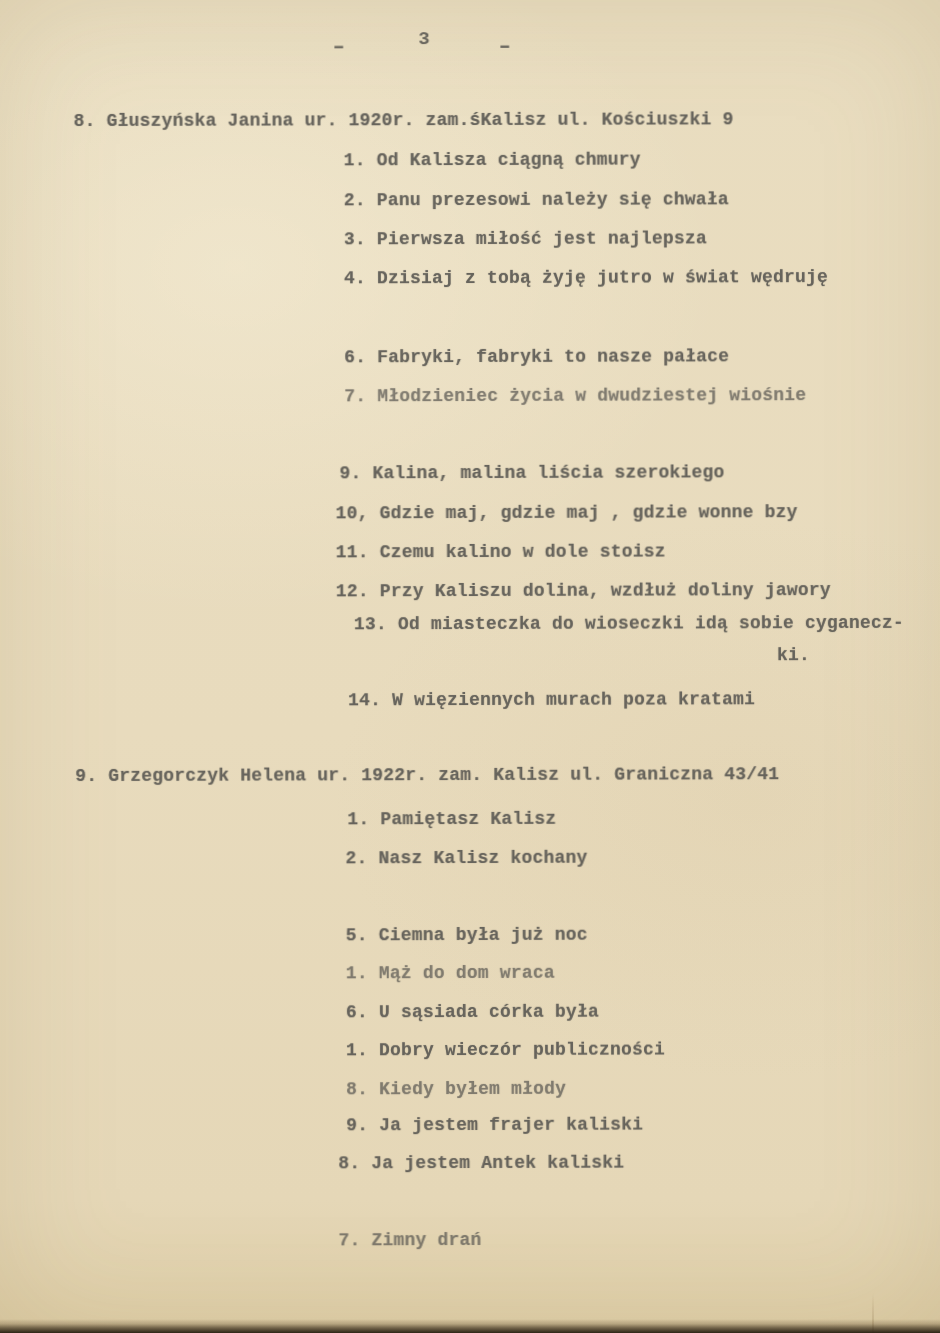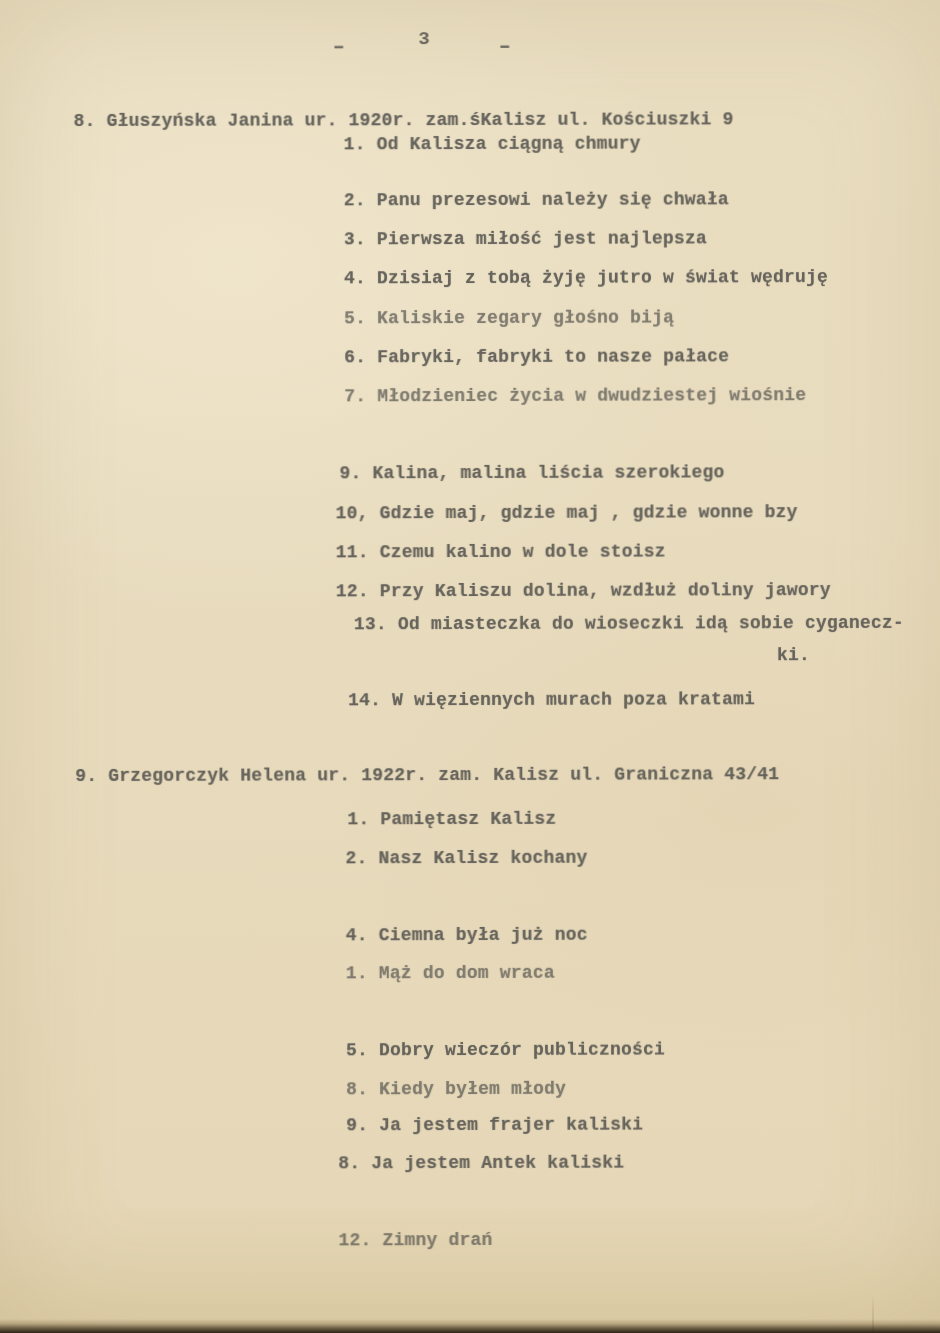--- a/index.html
+++ b/index.html
@@ -75,43 +75,43 @@
 <body>
 
 <div class="page">
   <div class="text-layer">
 
     <span class="dash" style="left:335px;top:36px">-</span>
     <span class="pagenum" style="left:420px;top:28px">3</span>
     <span class="dash" style="left:501px;top:36px">-</span>
 
     <div class="line" style="top:110px;left:75px">8. Głuszyńska Janina ur. 1920r. zam.śKalisz ul. Kościuszki 9</div>
-    <div class="line" style="top:134px;left:345px">1. Od Kalisza ciągną chmury</div>
+    <div class="line" style="top:150px;left:345px">1. Od Kalisza ciągną chmury</div>
     <div class="line" style="top:190px;left:345px">2. Panu prezesowi należy się chwała</div>
     <div class="line" style="top:229px;left:345px">3. Pierwsza miłość jest najlepsza</div>
     <div class="line" style="top:268px;left:345px">4. Dzisiaj z tobą żyję jutro w świat wędruję</div>
-    <div class="line faded" style="top:308px;left:345px">5. Kaliskie zegary głośno biją</div>
     <div class="line" style="top:347px;left:345px">6. Fabryki, fabryki to nasze pałace</div>
     <div class="line faded" style="top:386px;left:345px">7. Młodzieniec życia w dwudziestej wiośnie</div>
     <div class="line" style="top:463px;left:340px">9. Kalina, malina liścia szerokiego</div>
     <div class="line" style="top:503px;left:336px">10, Gdzie maj, gdzie maj , gdzie wonne bzy</div>
     <div class="line" style="top:542px;left:336px">11. Czemu kalino w dole stoisz</div>
     <div class="line" style="top:581px;left:336px">12. Przy Kaliszu dolina, wzdłuż doliny jawory</div>
     <div class="line" style="top:614px;left:354px">13. Od miasteczka do wioseczki idą sobie cyganecz-</div>
     <div class="line" style="top:646px;left:777px">ki.</div>
     <div class="line" style="top:690px;left:348px">14. W więziennych murach poza kratami</div>
 
     <div class="line" style="top:765px;left:75px">9. Grzegorczyk Helena ur. 1922r. zam. Kalisz ul. Graniczna 43/41</div>
     <div class="line" style="top:809px;left:347px">1. Pamiętasz Kalisz</div>
     <div class="line" style="top:848px;left:345px">2. Nasz Kalisz kochany</div>
-    <div class="line" style="top:925px;left:345px">4. Ciemna była już noc</div>
+    <div class="line" style="top:925px;left:345px">5. Ciemna była już noc</div>
     <div class="line faded" style="top:963px;left:345px">1. Mąż do dom wraca</div>
-    <div class="line" style="top:1040px;left:345px">5. Dobry wieczór publiczności</div>
+    <div class="line" style="top:1002px;left:345px">6. U sąsiada córka była</div>
+    <div class="line" style="top:1040px;left:345px">1. Dobry wieczór publiczności</div>
     <div class="line faded" style="top:1079px;left:345px">8. Kiedy byłem młody</div>
     <div class="line" style="top:1115px;left:345px">9. Ja jestem frajer kaliski</div>
     <div class="line" style="top:1153px;left:337px">8. Ja jestem Antek kaliski</div>
-    <div class="line faded" style="top:1230px;left:337px">12. Zimny drań</div>
+    <div class="line faded" style="top:1230px;left:337px">7. Zimny drań</div>
 
   </div>
 
   <div class="crease"></div>
   <div class="edge-bottom"></div>
 </div>
 
 </body></html>

